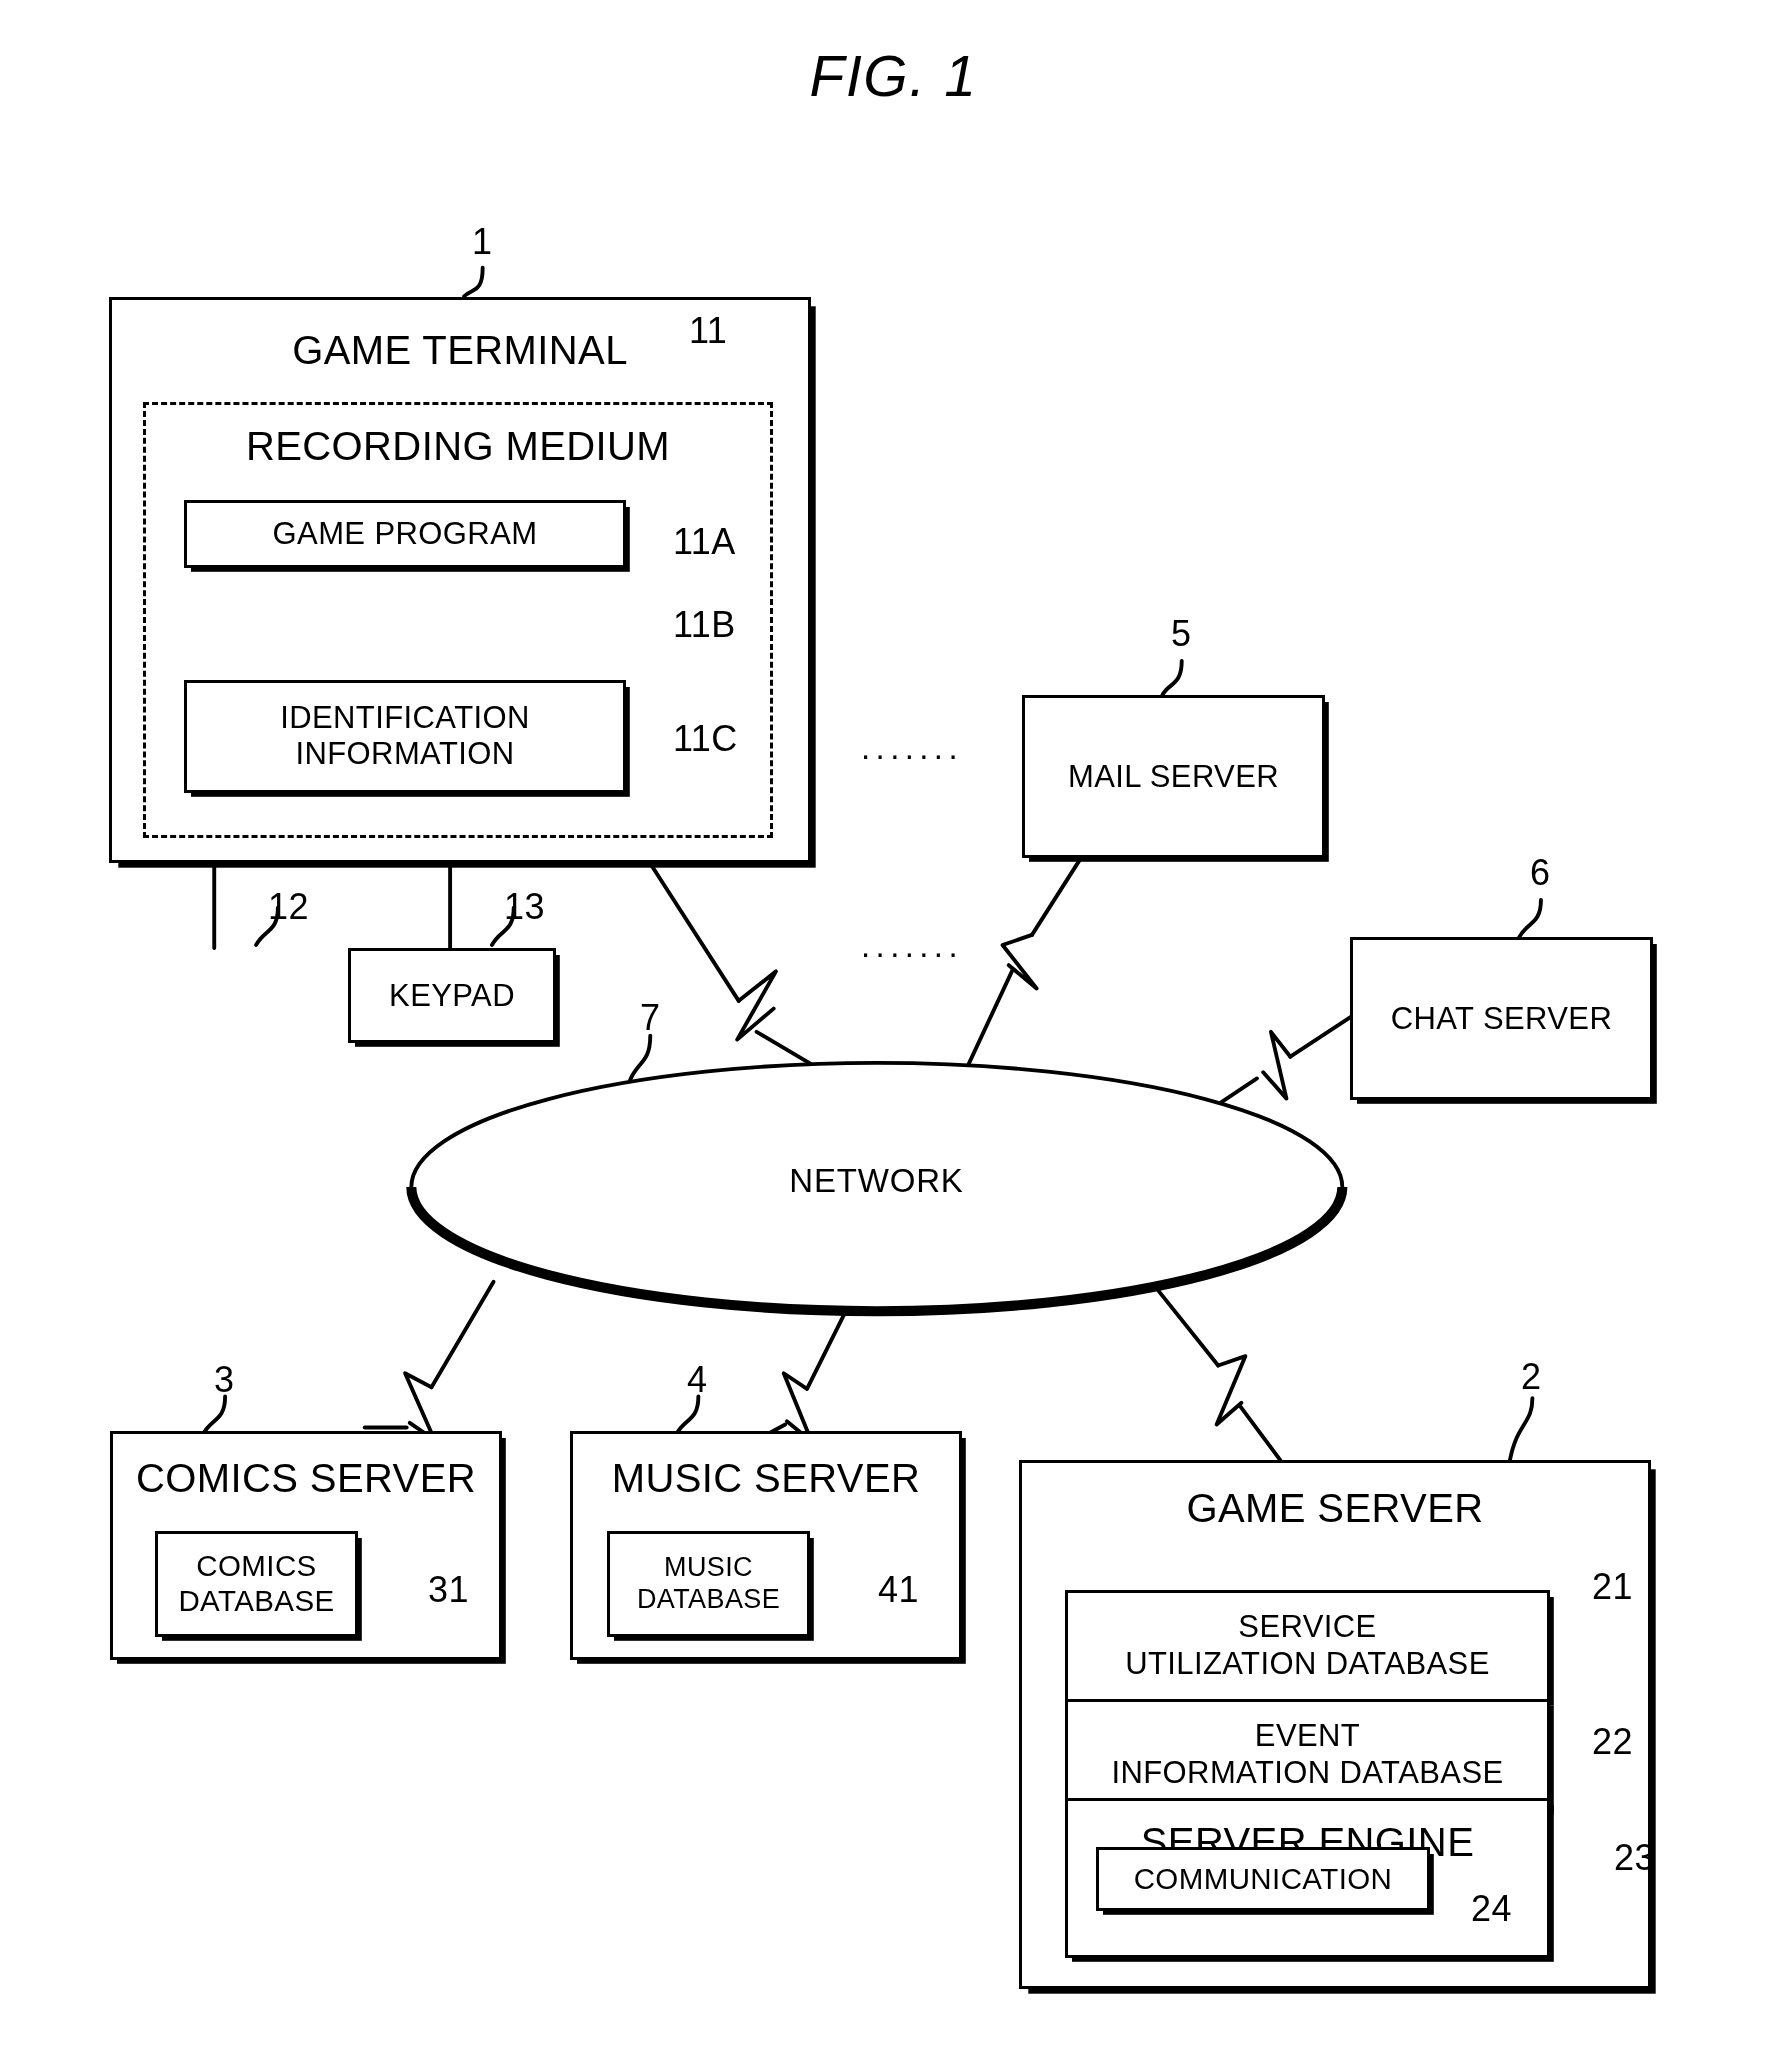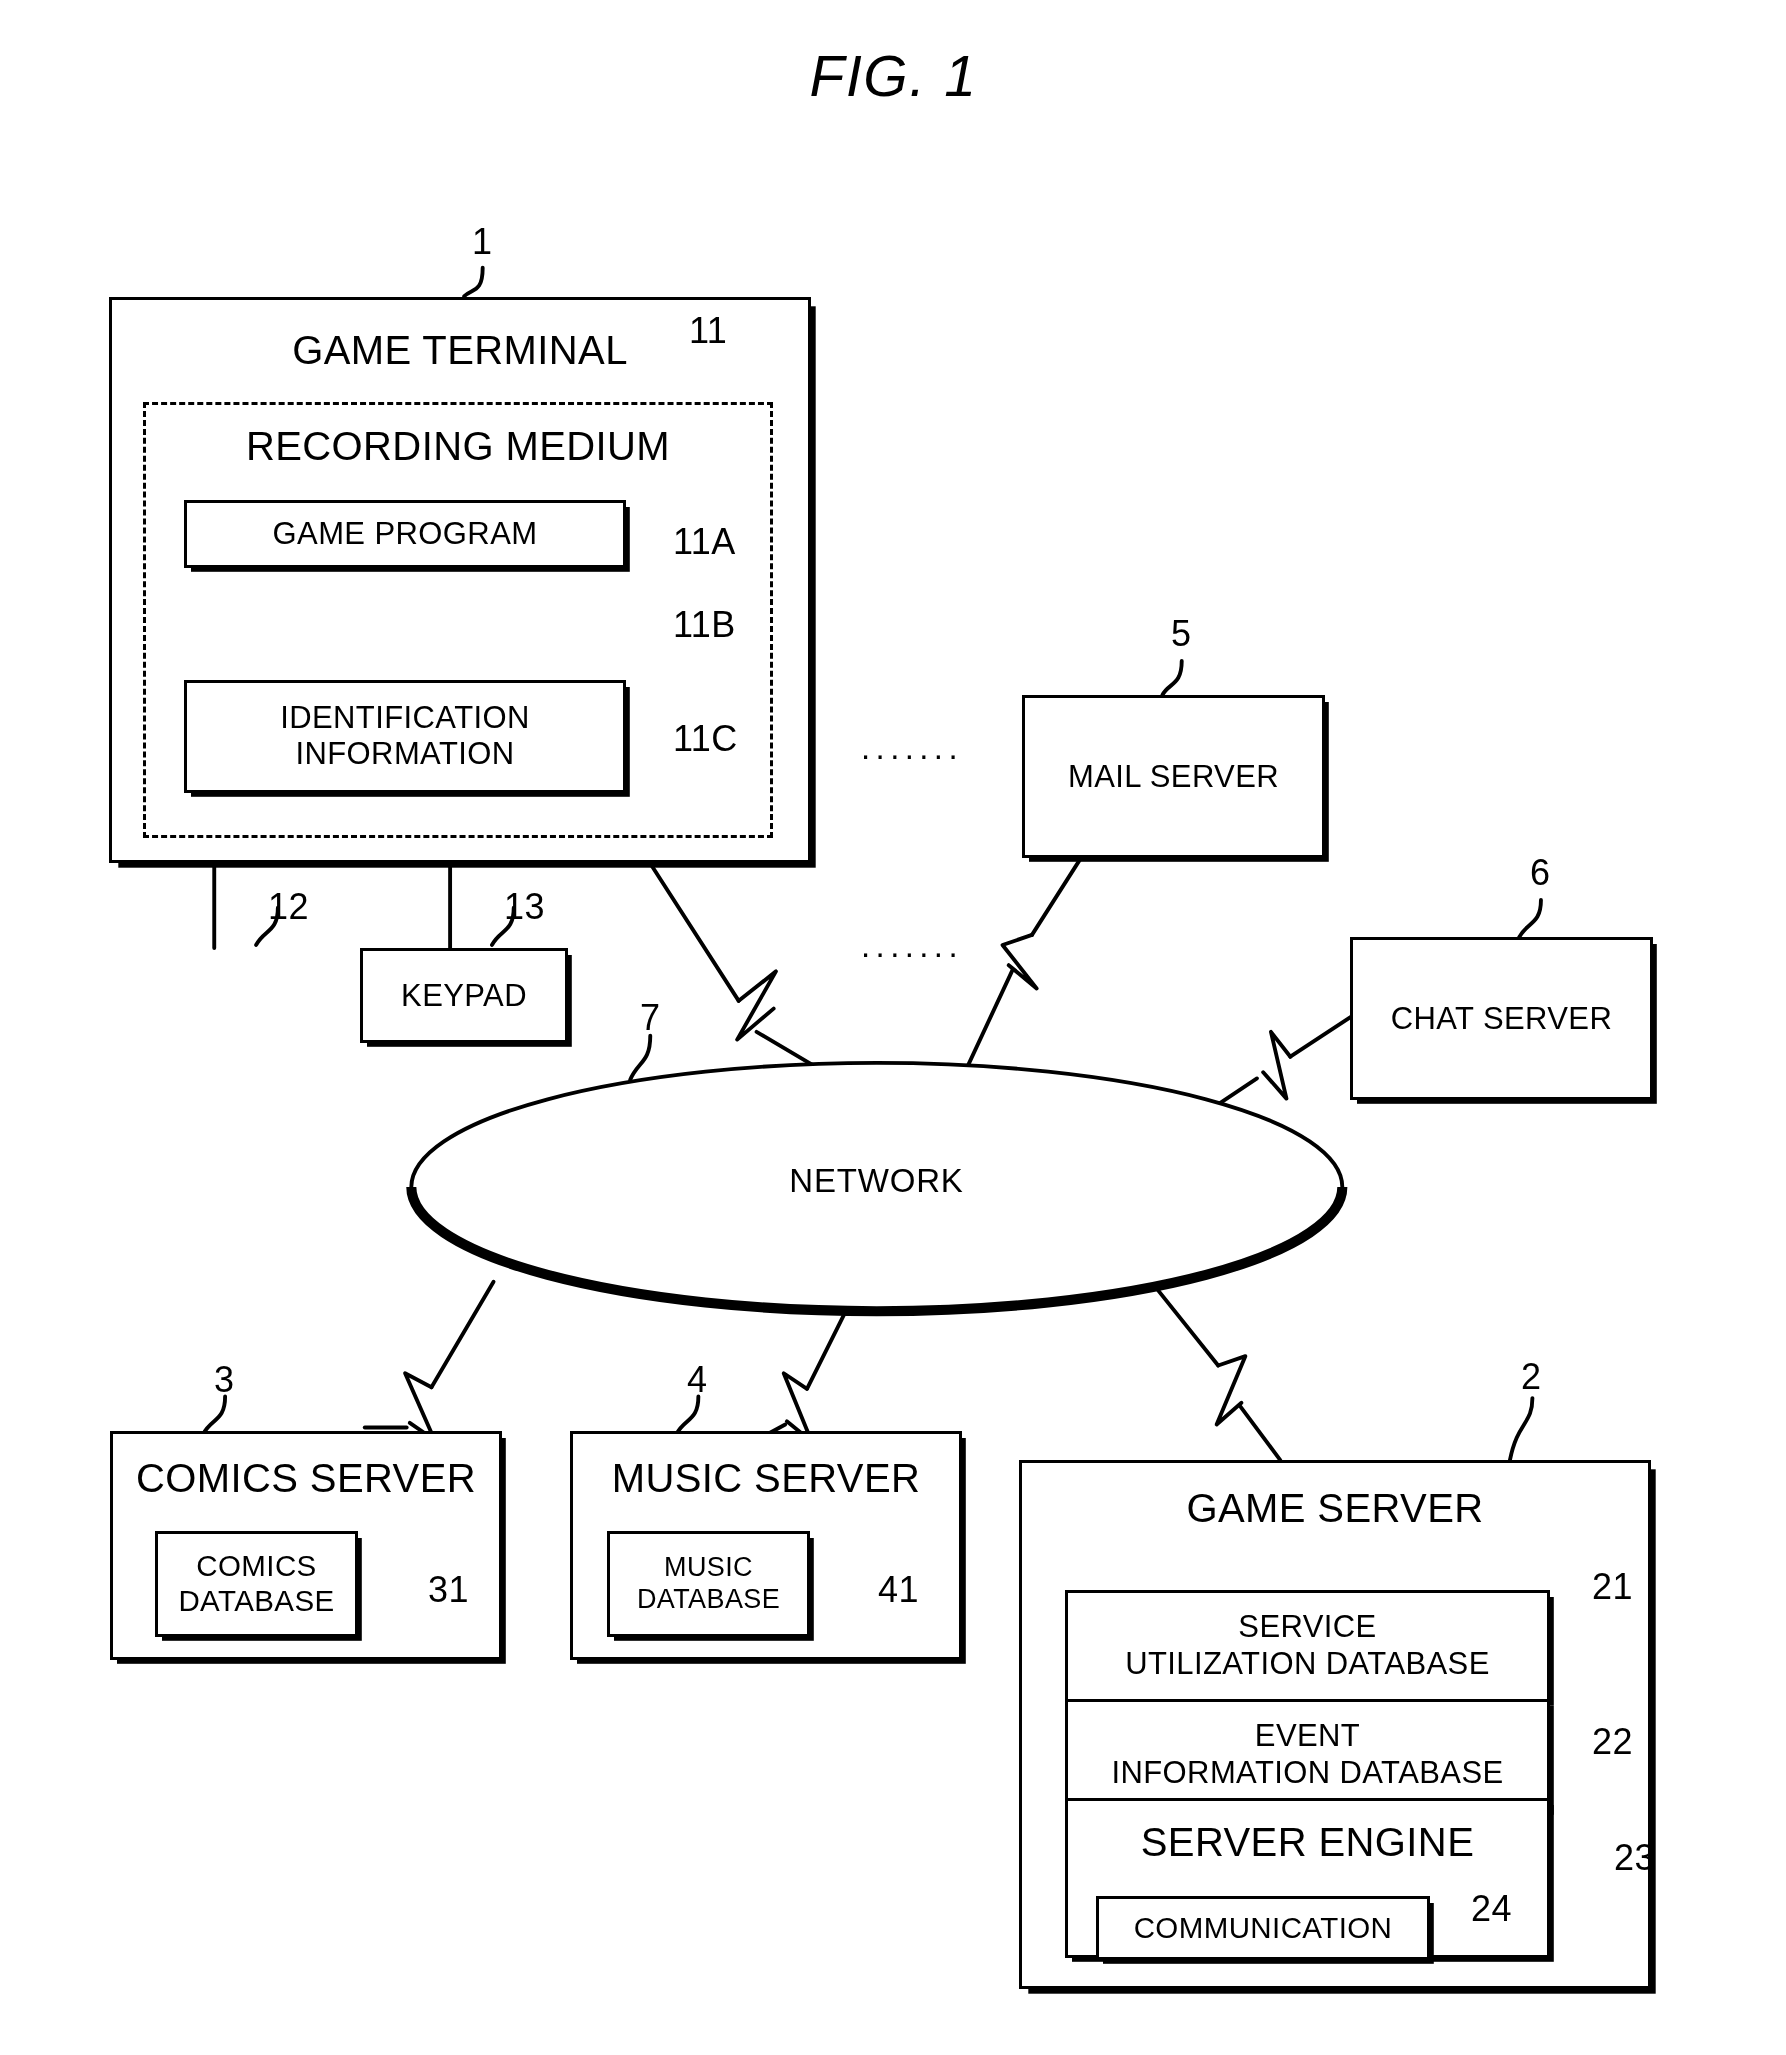--- a/index.html
+++ b/index.html
@@ -186,21 +186,21 @@
   <div class="ref" style="left:673px; top:604px;">11B</div>
 
   <div class="box thin" style="left:184px; top:680px; width:442px; height:113px;">
     <div class="inner-label" style="white-space:pre-line;">IDENTIFICATION
 INFORMATION</div>
   </div>
   <div class="ref" style="left:673px; top:718px;">11C</div>
 
   <div class="ref" style="left:268px; top:886px;">12</div>
 
-  <div class="box thin" style="left:348px; top:948px; width:208px; height:95px;margin-left:12px;">
+  <div class="box thin" style="left:348px; top:948px; width:208px; height:95px;">
     <div class="inner-label">KEYPAD</div>
   </div>
   <div class="ref" style="left:504px; top:886px;">13</div>
 
   <div class="ellipsis-dots" style="left:861px; top:729px;">.......</div>
   <div class="ellipsis-dots" style="left:861px; top:927px;">.......</div>
 
   <div class="box thin" style="left:1022px; top:695px; width:303px; height:163px;">
     <div class="inner-label">MAIL SERVER</div>
   </div>
@@ -249,19 +249,19 @@
     <div class="inner-label" style="white-space:pre-line;">EVENT
 INFORMATION DATABASE</div>
   </div>
   <div class="ref" style="left:1592px; top:1721px;">22</div>
 
   <div class="box thin" style="left:1065px; top:1798px; width:485px; height:160px;">
     <div class="box-title" style="top:18.6px;">SERVER ENGINE</div>
   </div>
   <div class="ref" style="left:1614px; top:1837px;">23</div>
 
-  <div class="box thin" style="left:1096px; top:1896px; width:334px; height:64px;">
+  <div class="box thin" style="left:1096px; top:1847px; width:334px; height:64px;">
     <div class="inner-label" style="font-size:29.5px;">COMMUNICATION</div>
   </div>
   <div class="ref" style="left:1471px; top:1888px;">24</div>
 
 </div>
 
 
 </body></html>

